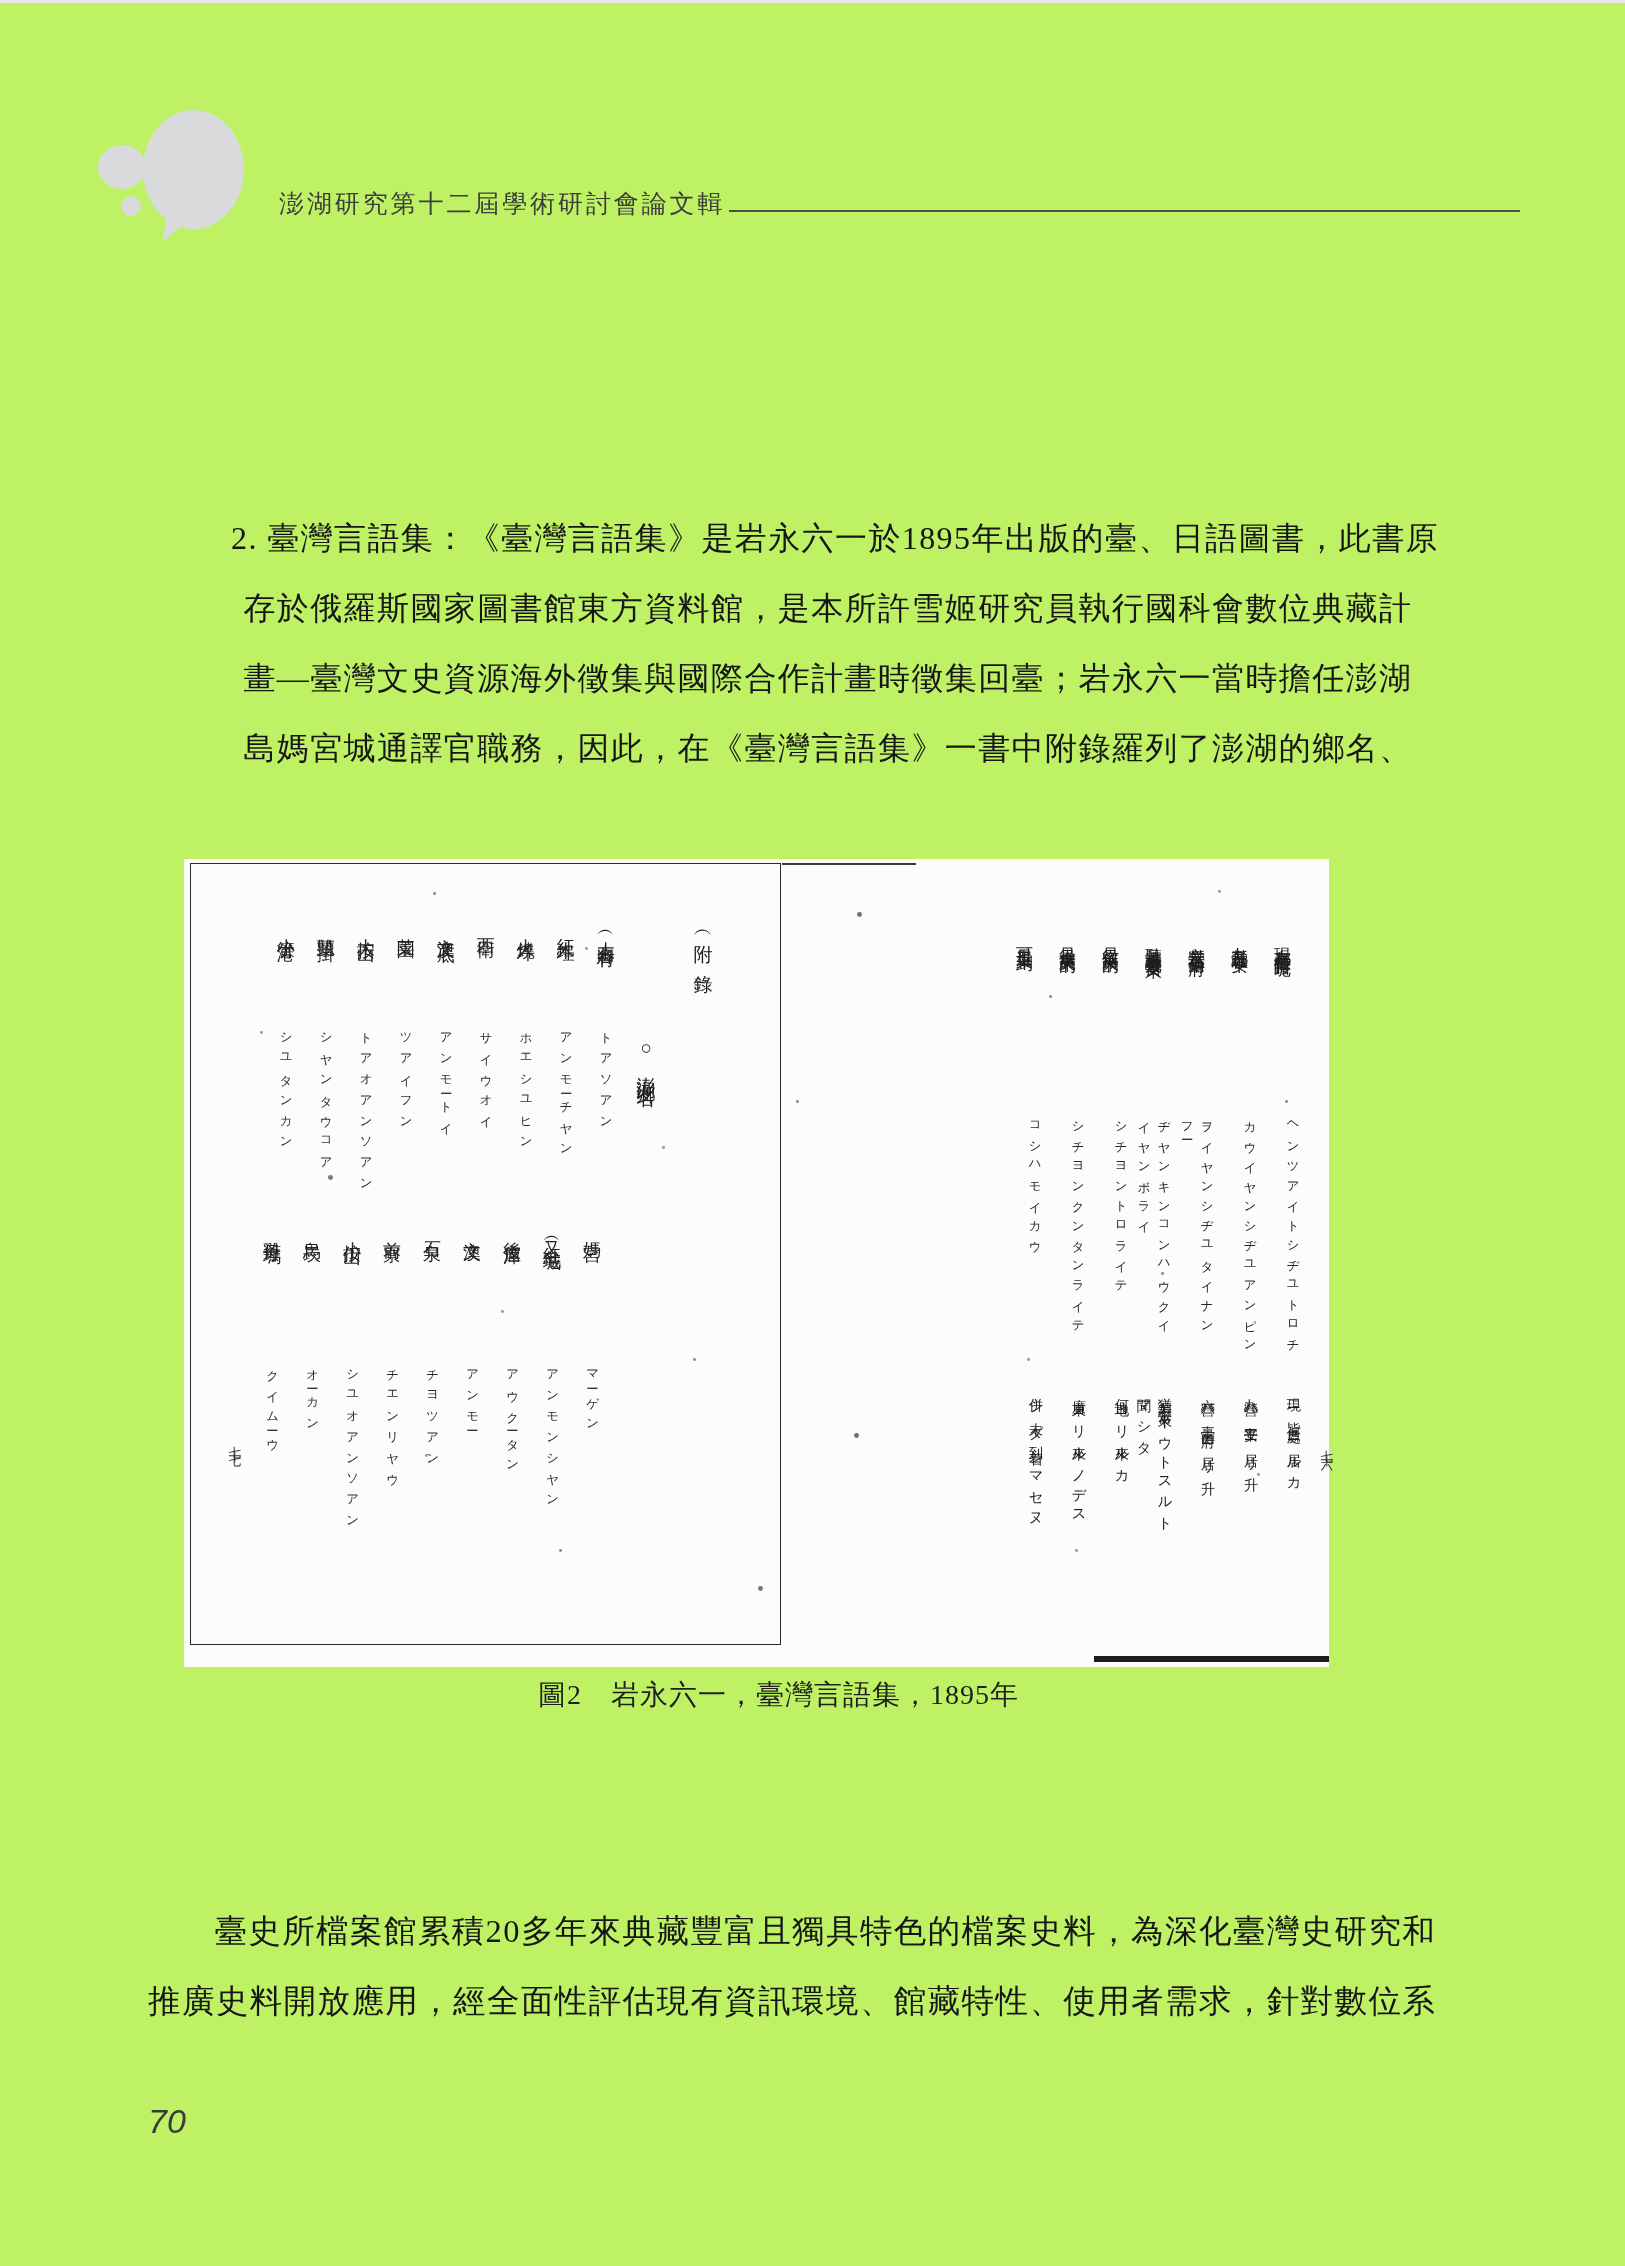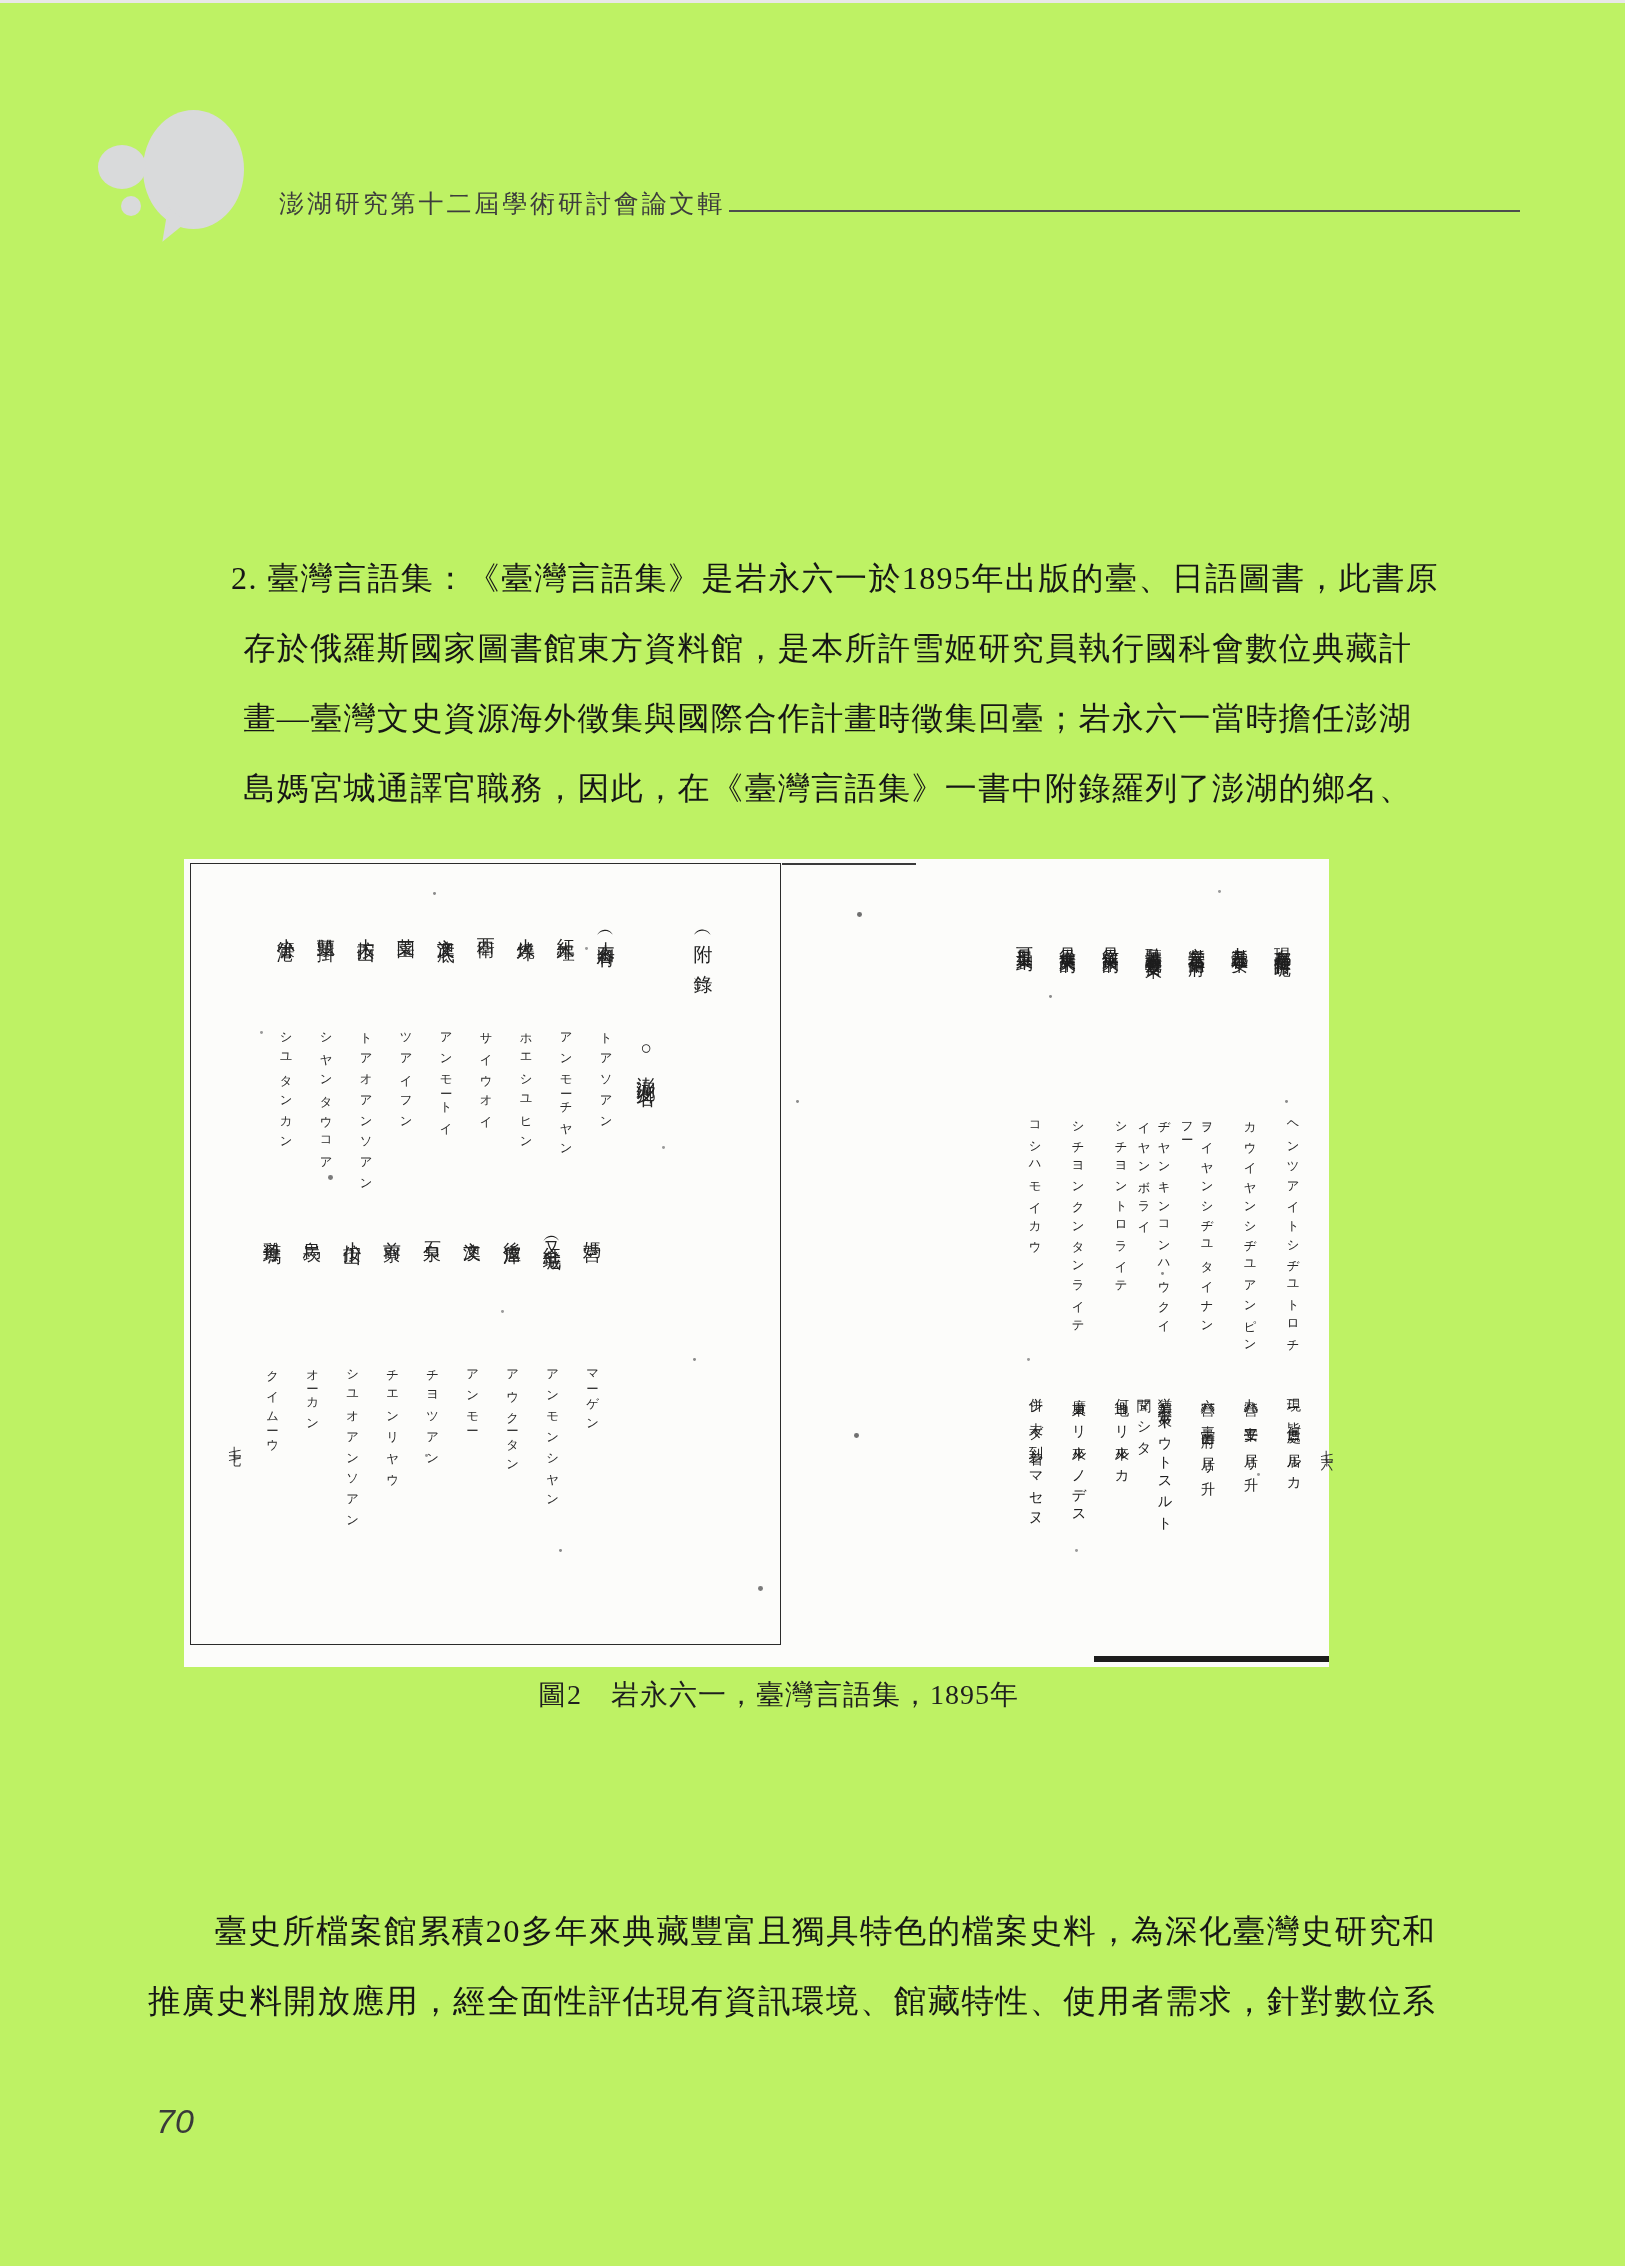--- a/index.html
+++ b/index.html
@@ -13,21 +13,21 @@
   #blob3 { left:121px; top:193px; width:20px; height:20px; }
   .logo-tail { position:absolute; left:156px; top:208px; width:0; height:0;
     border-left:17px solid transparent; border-right:7.6px solid transparent;
     border-top:31px solid #d9dadb; transform:rotate(38deg); }
 
   .header-title { position:absolute; left:279px; top:184px; font-family:"Liberation Sans", sans-serif;
     font-size:25px; color:#3d3d3d; letter-spacing:2.9px; white-space:nowrap; }
   .header-rule { position:absolute; left:729px; top:207px; width:791px; height:1.9px; background:#4d4d4d; }
 
   
-  .para1 { position:absolute; left:231px; top:540px; }
+  .para1 { position:absolute; left:231px; top:500px; }
   .pline { font-size:32px; line-height:70px; letter-spacing:1.4px; color:#161616; white-space:nowrap; }
   .para1 .cont { margin-left:12.4px; }
   .para2 { position:absolute; left:148px; top:1893px;text-align:right; }
   .para2 .pline { font-size:32.5px; }
   .para2 .first { margin-left:65px; }
 
   
   .figure-scan { position:absolute; left:184px; top:856px; width:1145px; height:808px; background:#fcfcfa; }
   .lframe { position:absolute; left:5.7px; top:3.8px; width:591px; height:782px; border:1.9px solid #2b2b2b; }
   .frame-ext { position:absolute; left:598px; top:3.8px; width:134px; height:1.9px; background:#3a3a3a; }
@@ -68,21 +68,21 @@
   .jcol { width:21px; font-size:14.3px; letter-spacing:3.8px; color:#1d1d1d; white-space:nowrap; }
 
   .pnum { position:absolute; writing-mode:vertical-rl; text-orientation:upright; font-size:12.4px;
     letter-spacing:3.8px; color:#2e2e2e; }
   #pnum76 { left:1134px; top:581px; }
   #pnum77 { left:42px; top:577px; }
 
   .caption { position:absolute; left:538px; top:1673px; font-size:28px; color:#1f1f1f; letter-spacing:1px;font-family:Liberation Serif, serif; }
   .heading { position:absolute; left:169px; top:1801px; font-size:40px; font-weight:bold;
     letter-spacing:16.3px; color:#101010; white-space:nowrap; }
-  .folio { position:absolute; left:156px; top:2099px; font-family:"Liberation Sans", sans-serif;
+  .folio { position:absolute; left:148px; top:2099px; font-family:"Liberation Sans", sans-serif;
     font-style:italic; font-size:34px; color:#3a3a3a; }
 </style>
 </head>
 <body>
 
 <div class="page">
 
   <div class="blob" id="blob1"></div>
   <div class="logo-tail"></div>
   <div class="blob" id="blob2"></div>

